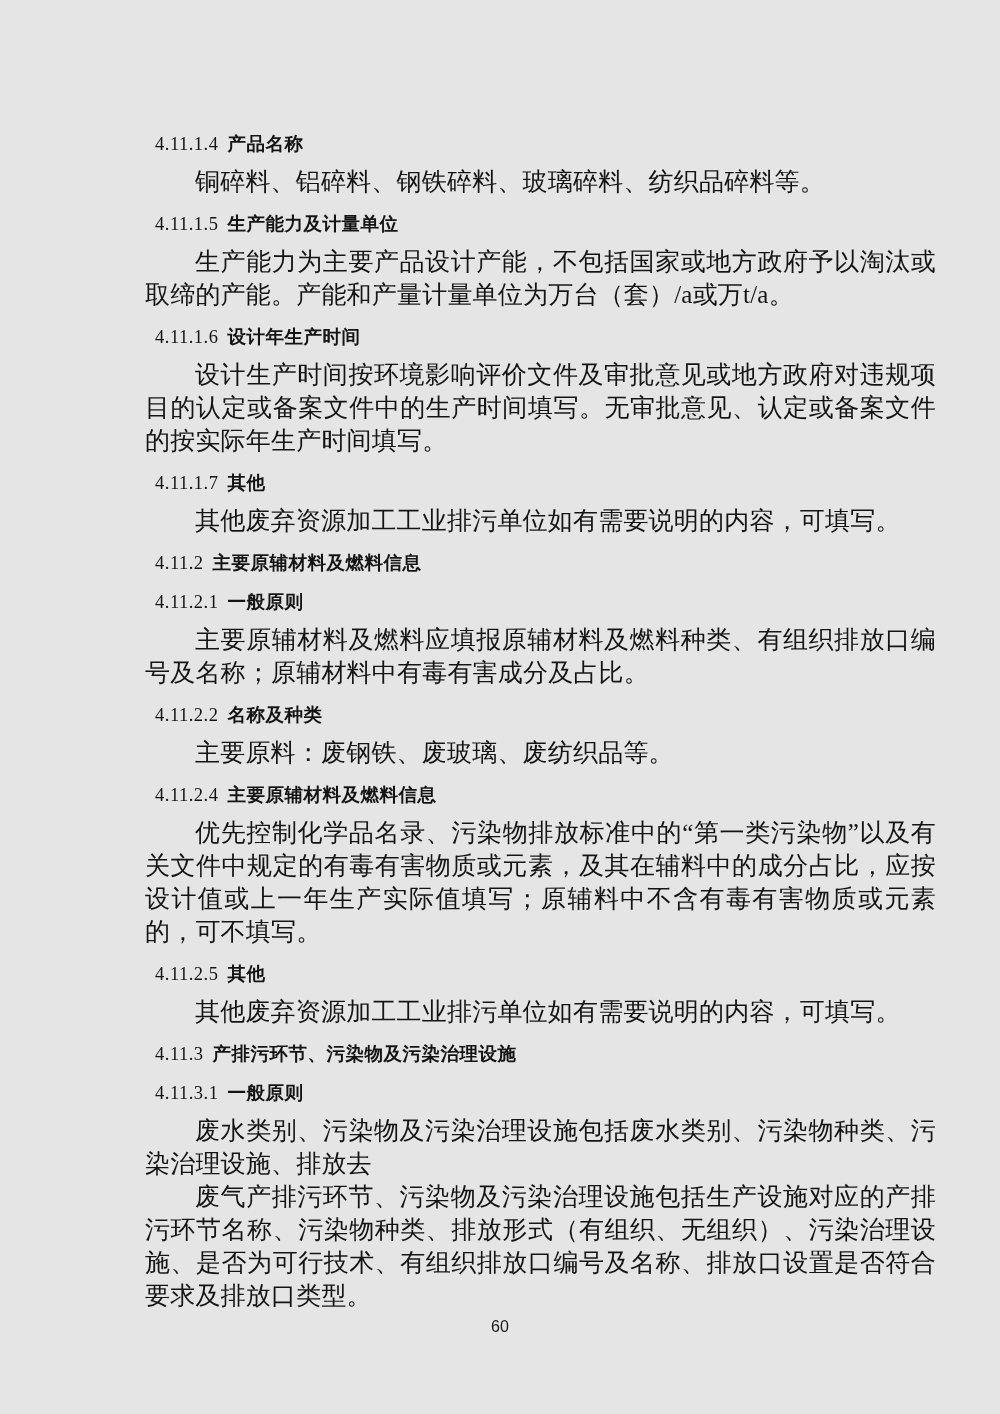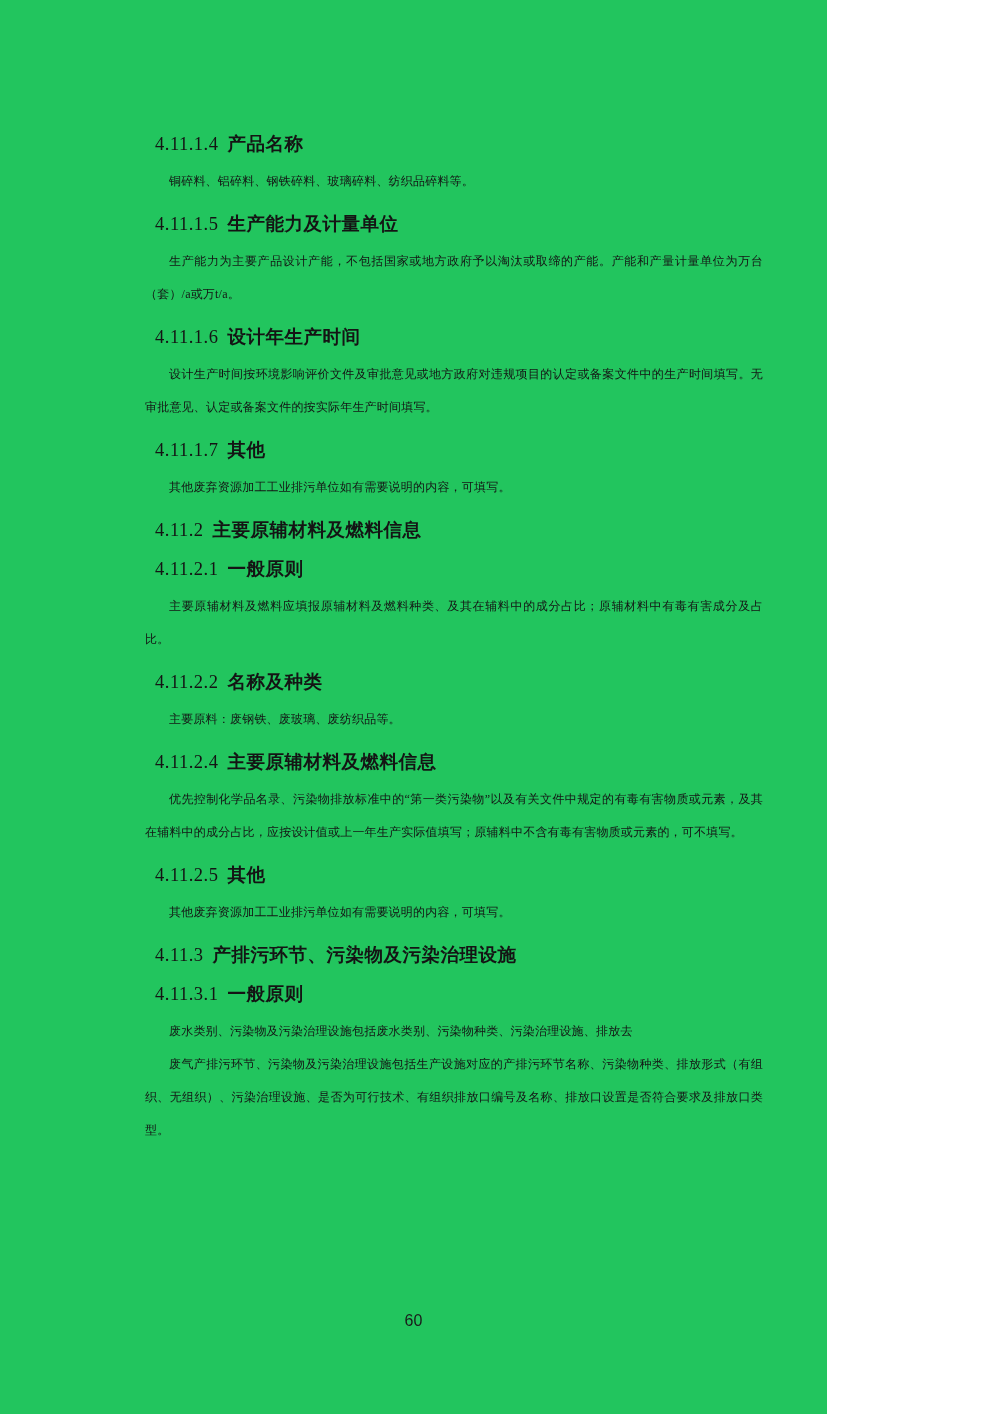--- a/index.html
+++ b/index.html
@@ -8,25 +8,25 @@
     background: #ffffff;
   }
   body {
     width: 1000px;
     height: 1414px;
     color: #141414;
     font-family: "Liberation Serif", "DejaVu Serif", serif;
   }
   .page {
     position: relative;
-    width: 827px;
+    width: 1000px;
     height: 1414px;
     box-sizing: border-box;
     padding: 118px 64px 0 145px;
-    background: #22c55e;
+    background: #e5e5e5;
     overflow: hidden;
   }
   .sec-h {
     font-size: 18.5px;
     line-height: 25px;
     font-weight: normal;
     margin: 13px 0 8px 0;
     padding-left: 10px;
     white-space: nowrap;
   }
@@ -34,31 +34,31 @@
     font-family: "Liberation Serif", "DejaVu Serif", serif;
     letter-spacing: 0.5px;
     margin-right: 9px;
   }
   .sec-title {
     font-family: "Liberation Sans", "DejaVu Sans", sans-serif;
     font-weight: bold;
     letter-spacing: 0.5px;
   }
   .para {
-    font-size: 12px;
+    font-size: 25px;
     line-height: 33px;
     margin: 0;
     text-indent: 2em;
     text-align: justify;
     letter-spacing: 0.2px;
   }
   .footer {
     position: absolute;
     left: 0;
-    bottom: 84px;
+    bottom: 78px;
     width: 100%;
     text-align: center;
     font-size: 16px;
     font-family: "Liberation Sans", "DejaVu Sans", sans-serif;
     color: #1a1a1a;
   }
 </style>
 </head>
 <body>
 
@@ -83,21 +83,21 @@
     <h3 class="sec-h"><span class="sec-num">4.11.1.7</span><span class="sec-title">其他</span></h3>
     <p class="para">其他废弃资源加工工业排污单位如有需要说明的内容，可填写。</p>
   </div>
 
   <div class="sec">
     <h3 class="sec-h"><span class="sec-num">4.11.2</span><span class="sec-title">主要原辅材料及燃料信息</span></h3>
   </div>
 
   <div class="sec">
     <h3 class="sec-h"><span class="sec-num">4.11.2.1</span><span class="sec-title">一般原则</span></h3>
-    <p class="para">主要原辅材料及燃料应填报原辅材料及燃料种类、及其在辅料中的成分占比；原辅材料中有毒有害成分及占比。</p>
+    <p class="para">主要原辅材料及燃料应填报原辅材料及燃料种类、有组织排放口编号及名称；原辅材料中有毒有害成分及占比。</p>
   </div>
 
   <div class="sec">
     <h3 class="sec-h"><span class="sec-num">4.11.2.2</span><span class="sec-title">名称及种类</span></h3>
     <p class="para">主要原料：废钢铁、废玻璃、废纺织品等。</p>
   </div>
 
 
   <div class="sec">
     <h3 class="sec-h"><span class="sec-num">4.11.2.4</span><span class="sec-title">主要原辅材料及燃料信息</span></h3>

